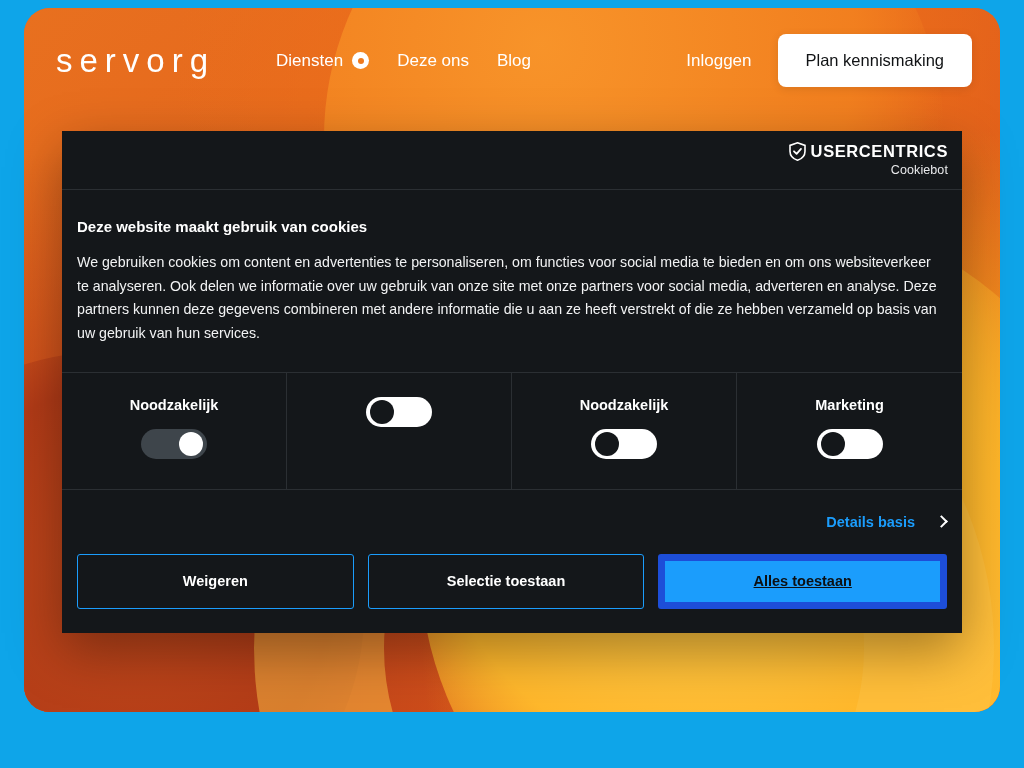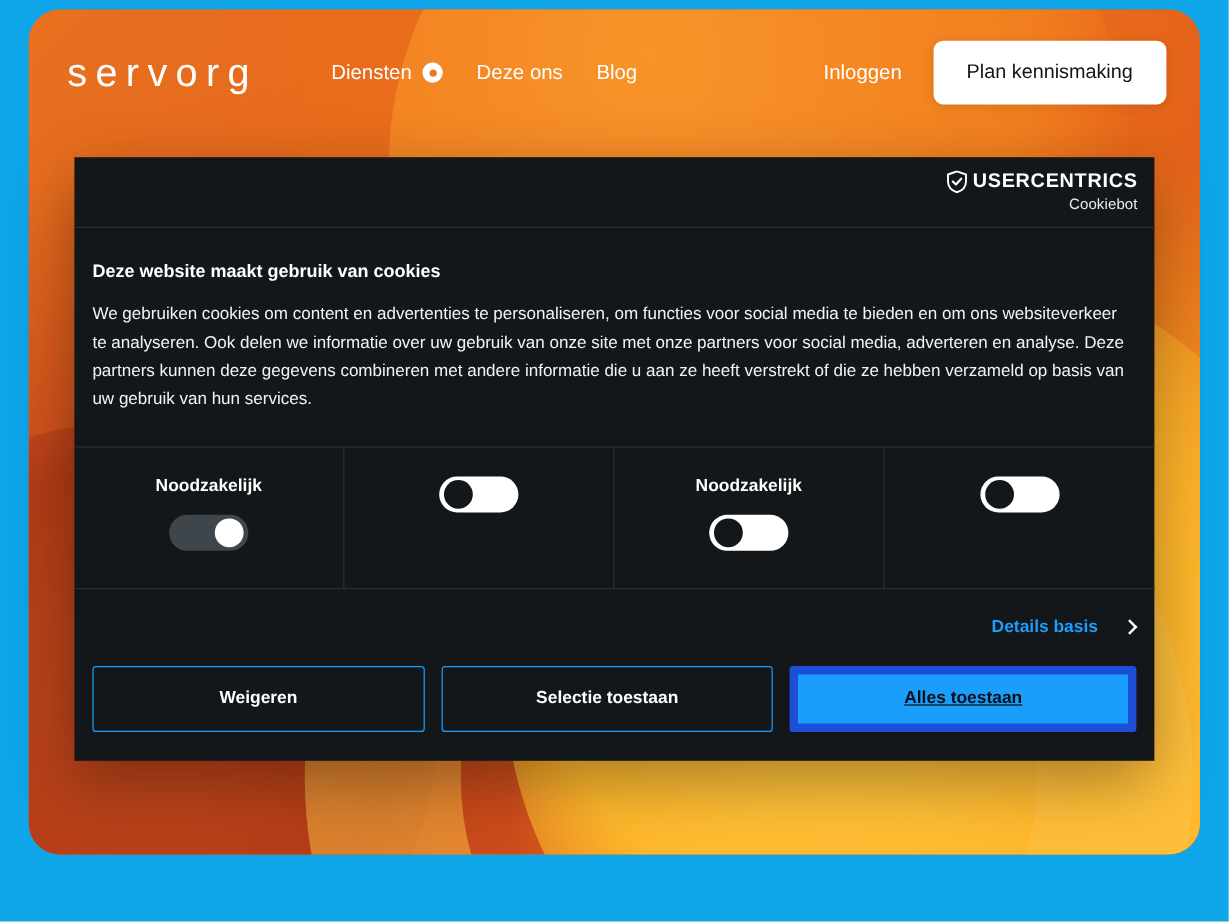--- a/index.html
+++ b/index.html
@@ -351,20 +351,21 @@
         <div class="switch on"><span class="knob"></span></div>
       </div>
       <div class="cat">
         <div class="switch off"><span class="knob"></span></div>
       </div>
       <div class="cat">
         <div class="cat-label">Noodzakelijk</div>
         <div class="switch off"><span class="knob"></span></div>
       </div>
       <div class="cat">
+        <div class="cat-label">Marketing</div>
         <div class="switch off"><span class="knob"></span></div>
       </div>
     </div>
 
     <div class="details-row">
       <div class="details-link">
         <span>Details basis</span>
         <span class="chev"></span>
       </div>
     </div>

